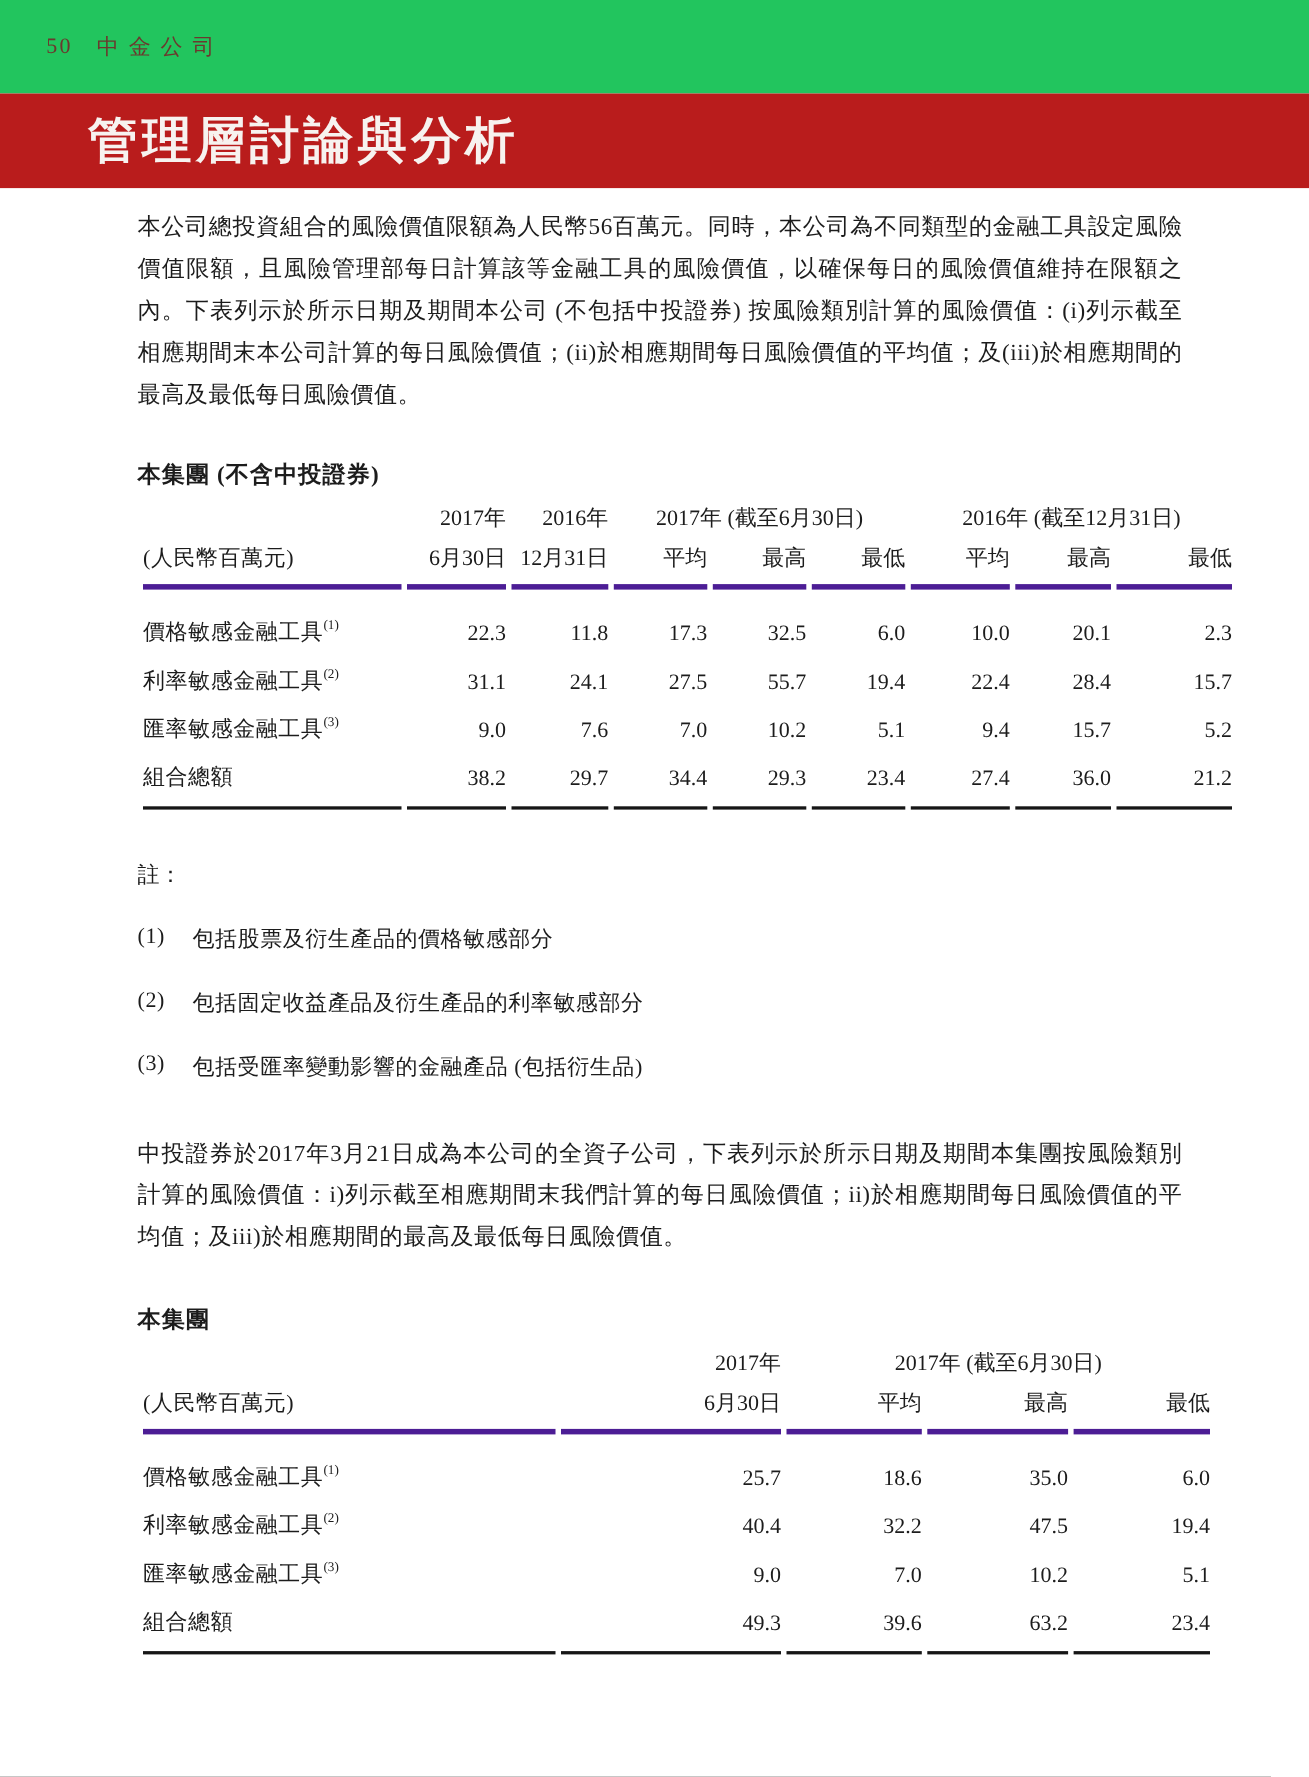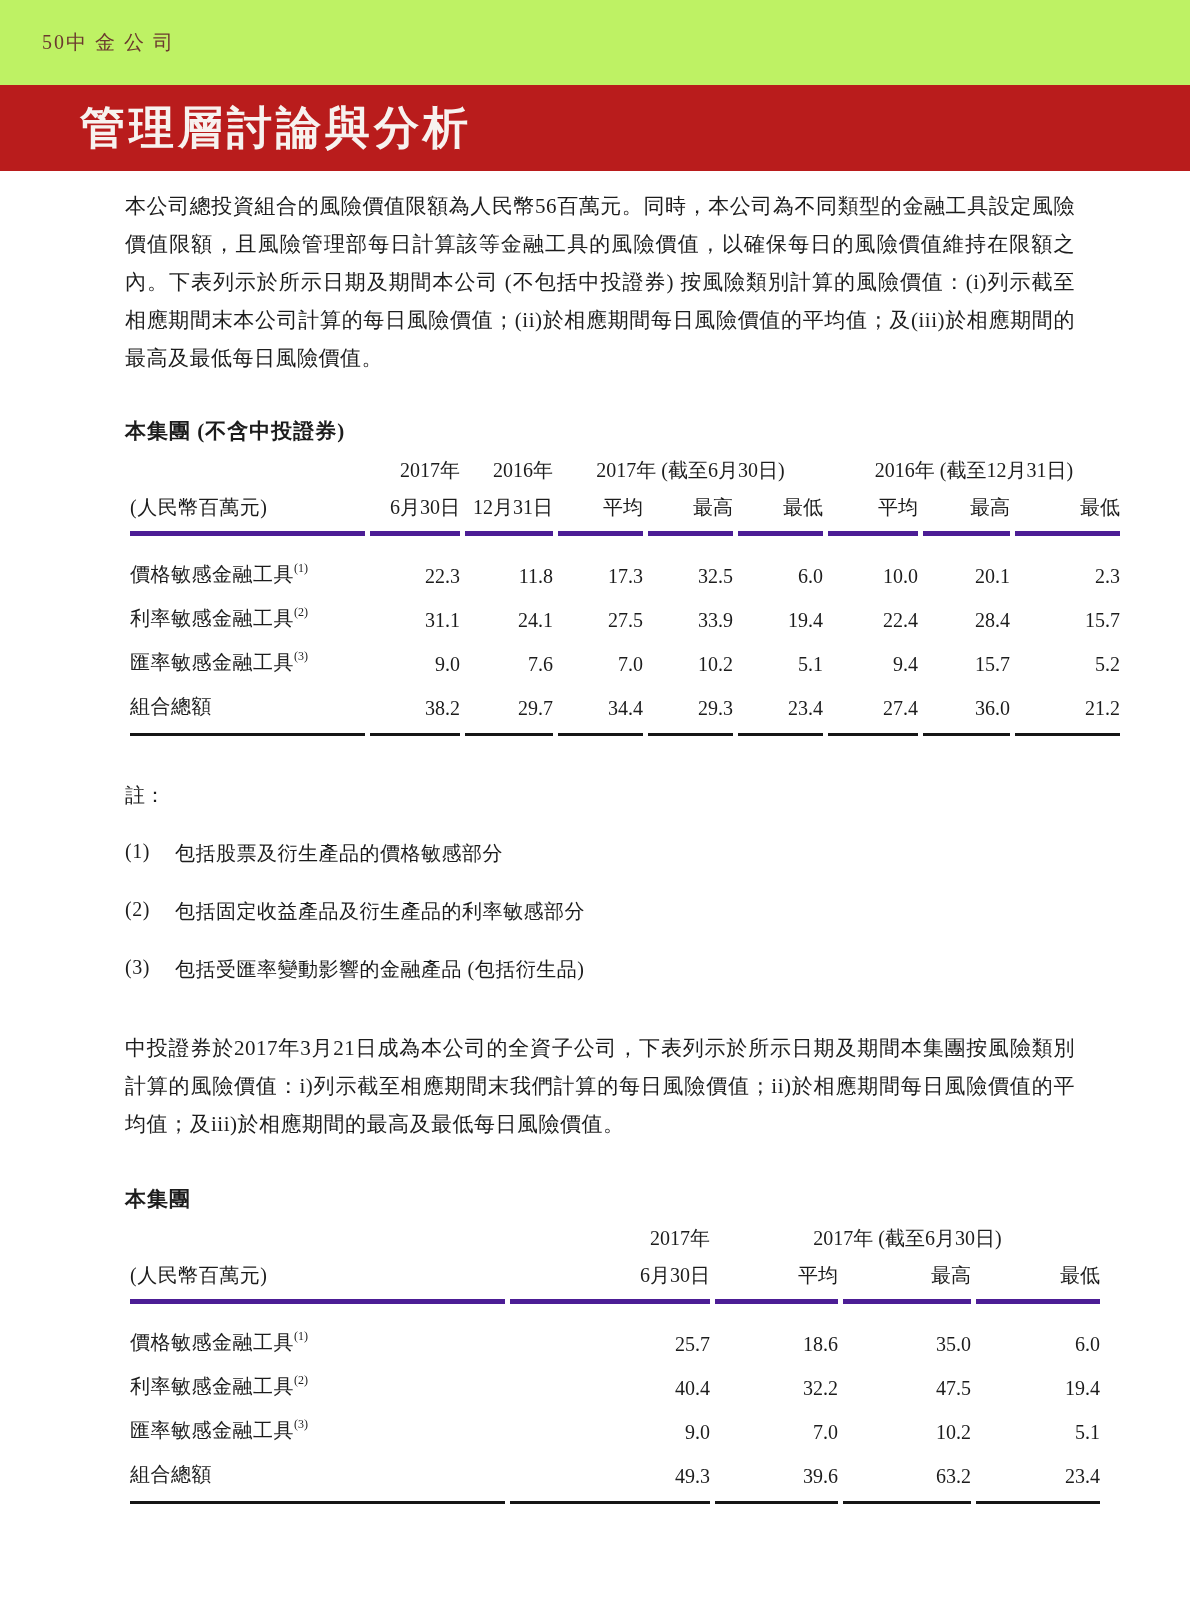--- a/index.html
+++ b/index.html
@@ -5,26 +5,26 @@
   * { margin: 0; padding: 0; box-sizing: border-box; }
   html, body { background: #9a9a9a; }
   body { font-family: "Liberation Serif", "DejaVu Serif", serif; }
   .page {
     position: relative; width: 1190px; height: 1615px;
     margin: 0 auto; background: #ffffff; overflow: hidden;
     color: #1c1c1c;
   }
   
   .topbar {
-    height: 85px; background: #bef264; color: #6b392e;
+    height: 85px; background: #22c55e; color: #6b392e;
     display: flex; align-items: center; padding-left: 42px;
     font-size: 20px; font-weight: 500;
   }
   .topbar .pagenum { letter-spacing: 2px; }
-  .topbar .company { letter-spacing: 9px; }
+  .topbar .company { margin-left: 22px; letter-spacing: 9px; }
   
   .banner {
     height: 86px; background: #b91c1c; color: #f7f2ef;
     display: flex; align-items: center; padding-left: 80px;
   }
   .banner h1 {
     font-size: 45px; font-weight: bold; letter-spacing: 4px; line-height: 1;
   }
   
   .content { padding: 0 115px 0 125px; }
@@ -116,21 +116,21 @@
         <td class="num b">6.0</td>
         <td class="num">10.0</td>
         <td class="num">20.1</td>
         <td class="num">2.3</td>
       </tr>
       <tr class="data">
         <td class="lbl"><span>利率敏感金融工具</span><sup>(2)</sup></td>
         <td class="num b">31.1</td>
         <td class="num">24.1</td>
         <td class="num b">27.5</td>
-        <td class="num b">33.9</td>
+        <td class="num b">55.7</td>
         <td class="num b">19.4</td>
         <td class="num">22.4</td>
         <td class="num">28.4</td>
         <td class="num">15.7</td>
       </tr>
       <tr class="data">
         <td class="lbl"><span>匯率敏感金融工具</span><sup>(3)</sup></td>
         <td class="num b">9.0</td>
         <td class="num">7.6</td>
         <td class="num b">7.0</td>

